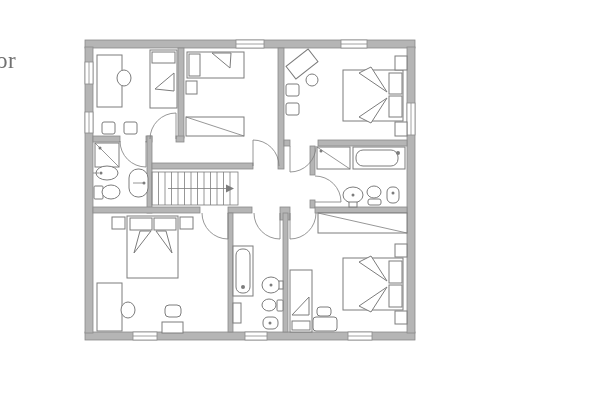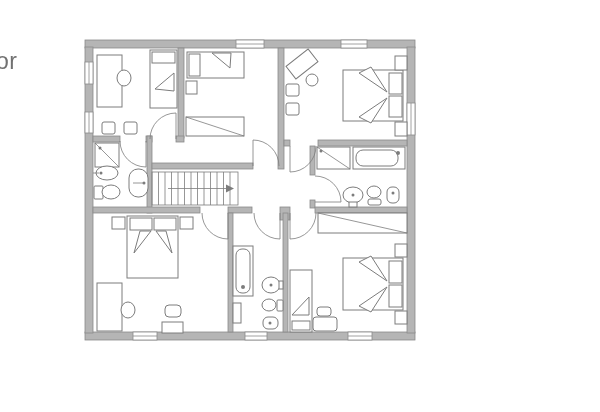--- a/index.html
+++ b/index.html
@@ -1,20 +1,20 @@
 <!DOCTYPE html>
 <html style="--wall: #b5b5b5; --wall-edge: #8a8a8a; --line: #7c7c7c; --floor: #ffffff; --label: #717171;"><head>
 <meta charset="utf-8">
 <style>
   html,body{margin:0;padding:0;background:#fff;}
   .canvas{
     position:relative;
     width:600px;height:412px;
     background:var(--floor,#fff);
-    font-family:Liberation Sans, sans-serif;
+    font-family:Liberation Serif, serif;
     overflow:hidden;
   }
   .floor-label{
     position:absolute;
     left:-4px;top:48px;
     font-size:23px;
     color:var(--label,#717171);
     letter-spacing:0.5px;
   }
   svg{position:absolute;left:0;top:0;}

